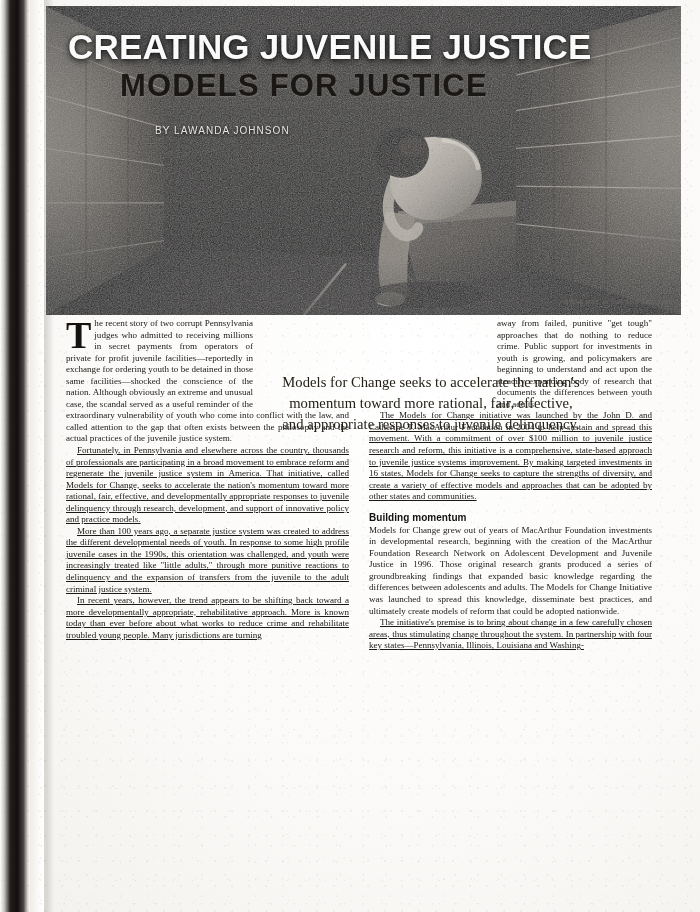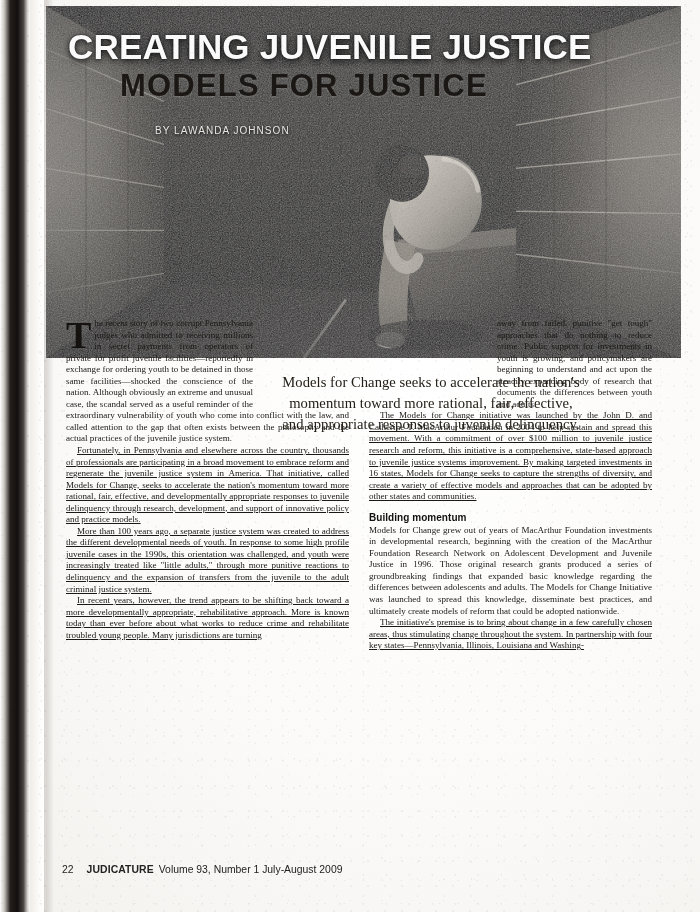--- a/index.html
+++ b/index.html
@@ -25,21 +25,21 @@
     background:linear-gradient(to right,#f0ece7 0%,#fdfcfa 60%,#ffffff 100%);
   }
   .page-edge-shadow{
     position:absolute;left:44px;top:0;width:10px;height:912px;
     background:linear-gradient(to right,rgba(120,112,104,.30),rgba(255,255,255,0));
     pointer-events:none;
   }
 
   
   #hero{
-    position:absolute;left:46px;top:6px;width:635px;height:352px;
+    position:absolute;left:46px;top:6px;width:635px;height:309px;
     overflow:hidden;
     background:#2a2724;
     text-align:right;
   }
   #hero svg{display:block;width:100%;height:100%;}
 
   .photo-credit{
     position:absolute;left:46px;top:299px;width:635px;
     text-align:right;
     font-family:"Liberation Sans", sans-serif;
@@ -311,18 +311,15 @@
       </p>
       <p class="bodytext">The Models for Change initiative was launched by the John D. and Catherine T. MacArthur Foundation in 2004 to help sustain and spread this movement. With a commitment of over $100 million to juvenile justice research and reform, this initiative is a comprehensive, state-based approach to juvenile justice systems improvement. By making targeted investments in 16 states, Models for Change seeks to capture the strengths of diversity, and create a variety of effective models and approaches that can be adopted by other states and communities.</p>
       <h2 class="subhead">Building momentum</h2>
       <p class="bodytext">Models for Change grew out of years of MacArthur Foundation investments in developmental research, beginning with the creation of the MacArthur Foundation Research Network on Adolescent Development and Juvenile Justice in 1996. Those original research grants produced a series of groundbreaking findings that expanded basic knowledge regarding the differences between adolescents and adults. The Models for Change Initiative was launched to spread this knowledge, disseminate best practices, and ultimately create models of reform that could be adopted nationwide.</p>
       <p class="bodytext">The initiative's premise is to bring about change in a few carefully chosen areas, thus stimulating change throughout the system. In partnership with four key states—Pennsylvania, Illinois, Louisiana and Washing-</p>
     </div>
 
     <div class="pullquote">Models for Change seeks to accelerate the nation's momentum toward more rational, fair, effective, and appropriate responses to juvenile delinquency.</div>
   </div>
 
-  <div id="footer">
-    <span class="pg">22</span><span class="mag">JUDICATURE</span><span class="vol">Volume 93, Number 1  July-August 2009</span>
-  </div>
 
   <div class="grain"></div>
 </div>
 
 </body></html>

